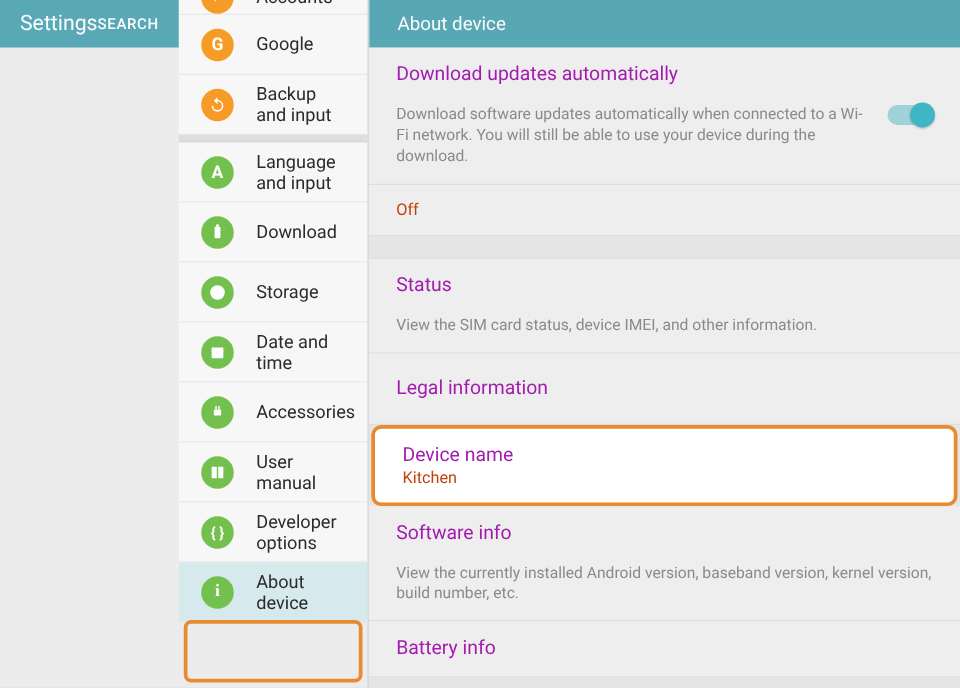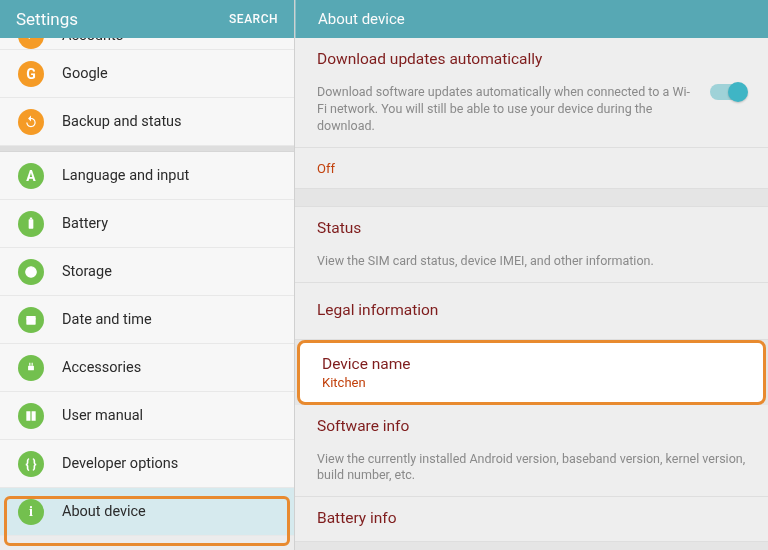--- a/index.html
+++ b/index.html
@@ -5,21 +5,20 @@
   * { box-sizing: border-box; margin: 0; padding: 0; }
   html, body { width: 768px; height: 550px; overflow: hidden; font-family: Roboto, Arial, sans-serif; }
   body { display: flex; background: #e5e5e5; }
   
   
   .sidebar {
     width: 295px;
     background: #ececec;
     border-right: 1px solid #d0d0d0;
     display: flex;
-    flex-direction: column;
   }
   .sidebar-header {
     height: 38px;
     background: #3f9eac;
     color: #fff;
     display: flex;
     align-items: center;
     padding: 0 16px;
     opacity: 0.85;
     justify-content: space-between;
@@ -86,21 +85,21 @@
   }
   .main-title { font-size: 15px; font-weight: 400; }
   
   .main-list { flex: 1; overflow: hidden; position: relative; }
   .main-item {
     padding: 12px 22px;
     background: #eeeeee;
     border-bottom: 1px solid #dedede;
     cursor: pointer;
   }
-  .main-item-title { font-size: 15.5px; color: #7f1d1d; margin-bottom: 2px; }
+  .main-item-title { font-size: 15.5px; color: #a21caf; margin-bottom: 2px; }
   .main-item-desc  { font-size: 12.5px; color: #8a8a8a; line-height: 1.35; margin-top: 16px; }
   .main-item-value { font-size: 13px; color: #c2410c; margin-top: 1px; }
   .main-item.with-switch { display: flex; align-items: center; }
   .main-item.with-switch .textpart { flex: 1; padding-right: 12px; }
   .main-item.highlighted { background: #ffffff; margin: 0 2px; border: 3px solid #e88a2f; border-radius: 8px; }
   
   .main-gap { height: 18px; background: #e5e5e5; border-bottom: 1px solid #dedede; }
   
   
   .switch {
@@ -145,37 +144,37 @@
           <span class="icon-glyph">G</span>
         </span>
       <span>Google</span>
     </div>
     <div class="sidebar-item">
       <span class="icon-circ orange">
         <svg class="icon-svg" viewBox="0 0 24 24">
             <path d="M12 4V1L7 6l5 5V7c3 0 6 2.5 6 6s-2.5 6-6 6-6-2.5-6-6H4c0 4.5 3.5 8 8 8s8-3.5 8-8-3.5-8-8-8z"></path>
           </svg>
       </span>
-      <span>Backup and status</span>
+      <span>Backup and input</span>
     </div>
     <div class="section-gap"></div>
     <div class="sidebar-item">
       <span class="icon-circ green">
           <span class="icon-glyph">A</span>
         </span>
       <span>Language and input</span>
     </div>
     <div class="sidebar-item">
       <span class="icon-circ green">
         <svg class="icon-svg" viewBox="0 0 24 24">
             <rect x="8" y="4" width="8" height="16" rx="1"></rect>
             <rect x="10" y="1" width="4" height="3"></rect>
           </svg>
       </span>
-      <span>Battery</span>
+      <span>Download</span>
     </div>
     <div class="sidebar-item">
       <span class="icon-circ green">
         <svg class="icon-svg" viewBox="0 0 24 24">
             <circle cx="12" cy="12" r="9" fill="none" stroke="#fff" stroke-width="2"></circle>
             <circle cx="12" cy="12" r="3"></circle>
           </svg>
       </span>
       <span>Storage</span>
     </div>

